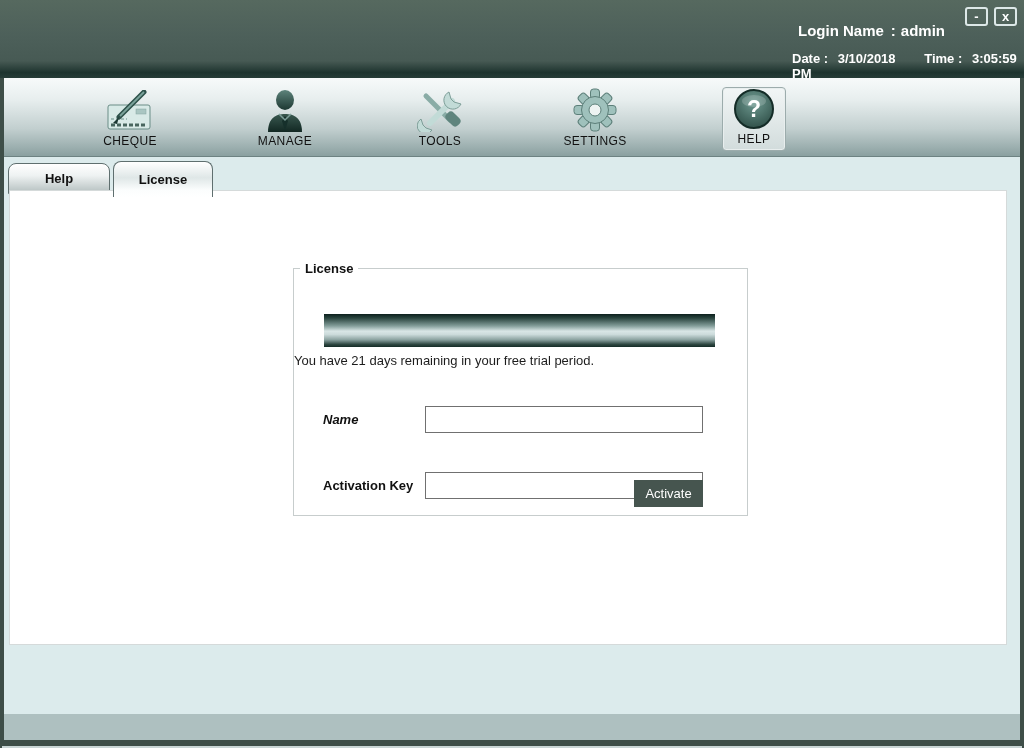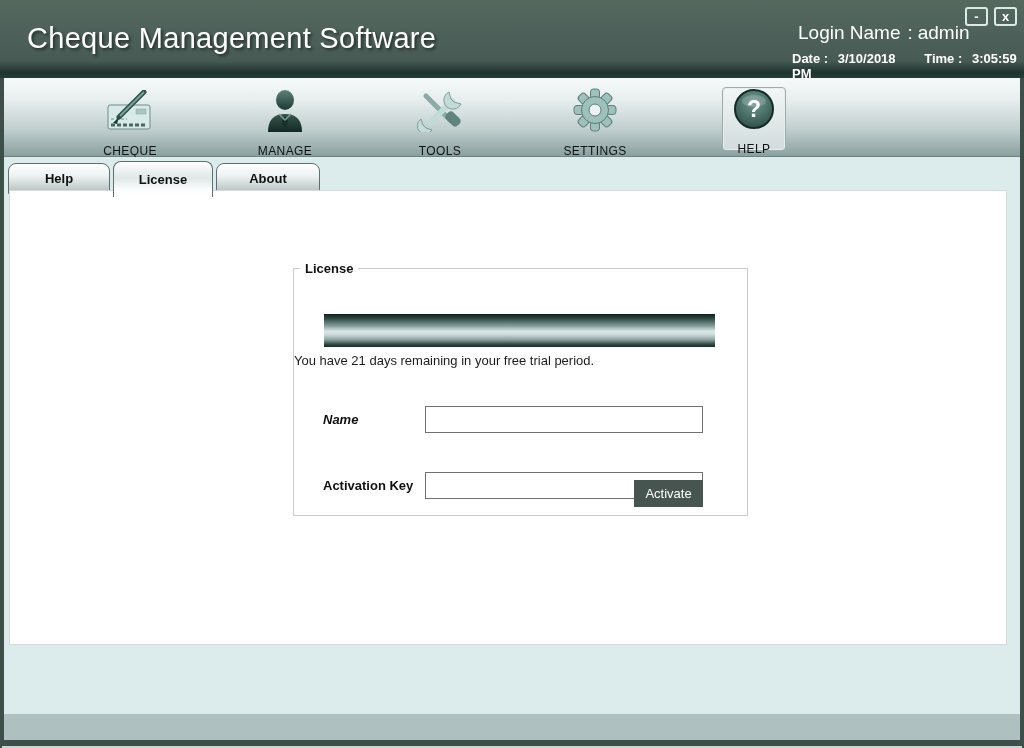--- a/index.html
+++ b/index.html
@@ -8,34 +8,34 @@
 
   
   .titlebar { position:absolute; left:0; top:0; width:1024px; height:78px;
     background:linear-gradient(180deg,#56695f 0%, #4d605a 45%, #475a54 78%, #1e342f 93%, #273d38 100%); }
   .app-title { position:absolute; left:27px; top:22px; font-size:29px; color:#ffffff;
     text-shadow:2px 2px 3px rgba(0,0,0,0.5); letter-spacing:0.3px; }
   .win-controls { position:absolute; top:7px; right:7px; display:flex; gap:6px; }
   .win-btn { width:23px; height:19px; border:2px solid #dde8e8; border-radius:3px; color:#ffffff;
     font-size:13px; font-weight:bold; display:flex; align-items:center; justify-content:center;
     line-height:1; cursor:default; }
-  .session-info { position:absolute; left:792px; top:22px; color:#ffffff; font-weight:normal; font-size:19px;padding-left:6px; }
+  .session-info { position:absolute; left:792px; top:22px; color:#ffffff; font-weight:bold; font-size:15px;padding-left:6px; }
   .session-row2 { position:absolute; left:792px; top:51px; color:#ffffff; font-weight:bold; font-size:13px; }
   .sep { margin:0 5px 0 7px; }
   .time-block { margin-left:25px; }
   .val-gap { margin-left:6px; }
 
   
   .toolbar { position:absolute; left:4px; top:78px; width:1016px; height:79px;
     background:linear-gradient(180deg,#f7fafa 0%, #e7eeee 28%, #c2cfcf 65%, #8aa0a0 100%);
     border-bottom:1px solid #6d8282; }
   .tool-item { position:absolute; top:12px; width:100px; height:60px; display:flex; flex-direction:column;
     align-items:center; justify-content:flex-start; cursor:pointer; }
   .tool-item .tool-icon { height:42px; display:flex; align-items:flex-end; justify-content:center; }
-  .tool-label { margin-top:12px; font-size:12px; color:#111111; letter-spacing:0.4px; }
+  .tool-label { margin-top:2px; font-size:12px; color:#111111; letter-spacing:0.4px; }
   .tool-item.selected { top:9px; width:64px; height:64px; border:1px solid #9cacac; border-radius:4px;
     background:linear-gradient(180deg,#f2f6f6,#d2dcdc); box-shadow:inset 0 0 0 1px #e8eeee; }
 
   
   .body-bg { position:absolute; left:4px; top:157px; width:1016px; height:557px; background:#dcebec; }
   .tab { position:absolute; top:6px; height:31px; border:1px solid #5f6f6f; border-radius:8px 8px 0 0;
     background:linear-gradient(180deg,#ffffff 0%, #eef2f2 40%, #b4bfbf 100%);
     display:flex; align-items:center; justify-content:center; font-size:13px; font-weight:bold;
     color:#111111; cursor:pointer; z-index:1; }
   .tab.active { top:4px; height:36px; z-index:3; border-bottom:none;
@@ -63,21 +63,20 @@
   
   .footer-band { position:absolute; left:4px; top:714px; width:1016px; height:26px; background:#aec0c0; }
   .bottom-line { position:absolute; left:2px; top:746px; width:1020px; height:2px; background:#c9d5d5; }
 </style>
 </head>
 <body>
 
 <div id="window">
 
   <div class="titlebar">
-    <div class="app-title">Cheque Management Software</div>
     <div class="win-controls">
       <div class="win-btn">-</div>
       <div class="win-btn">x</div>
     </div>
     <div class="session-info">
       <span>Login Name</span><span class="sep">:</span><span>admin</span>
     </div>
     <div class="session-row2">
       <span>Date :</span>
       <span class="val-gap">3/10/2018</span>
@@ -174,21 +173,20 @@
       </span>
       <span class="tool-label">HELP</span>
     </div>
 
   </div>
 
   <div class="body-bg">
 
     <div class="tab" style="left:4px; width:102px;">Help</div>
     <div class="tab active" style="left:109px; width:100px;">License</div>
-    <div class="tab" style="left:212px; width:104px;">About</div>
 
     <div class="content-panel">
 
       <fieldset class="license-box">
         <legend>License</legend>
 
         <div class="gradient-bar"></div>
 
         <div class="trial-msg">You have 21 days remaining in your free trial period.</div>
 

